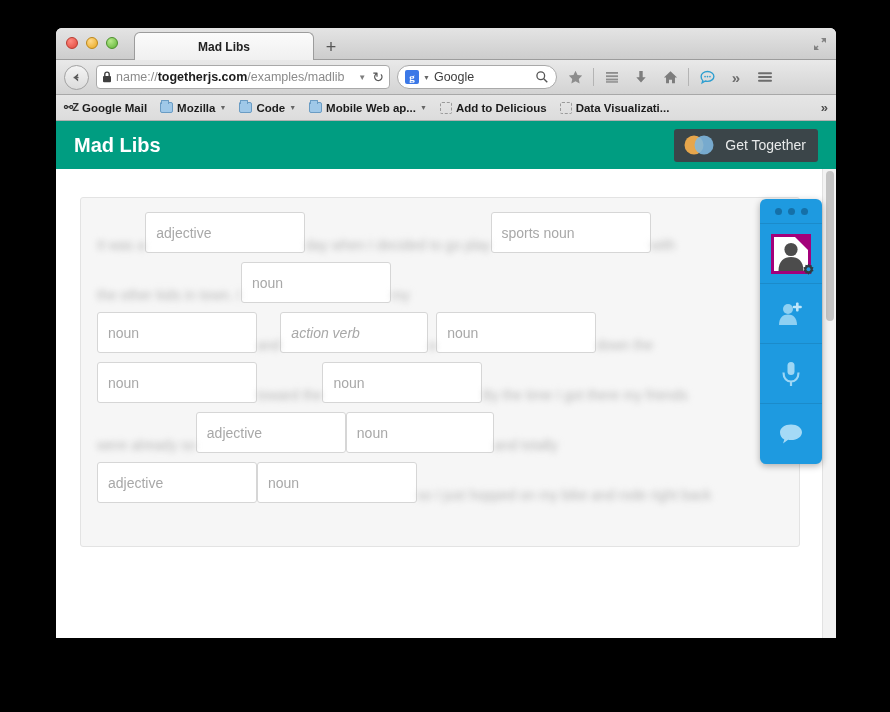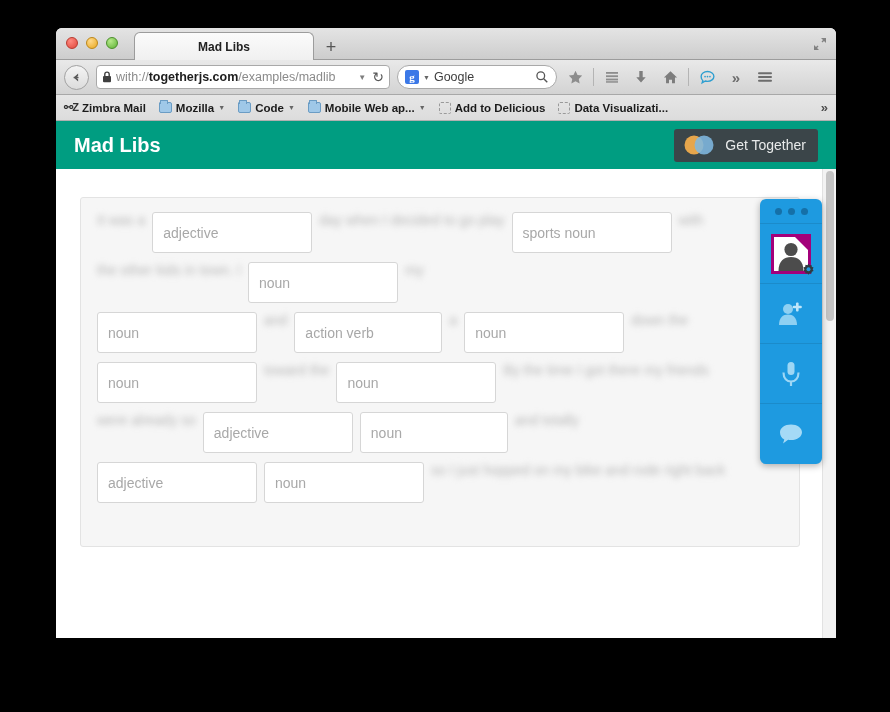--- a/index.html
+++ b/index.html
@@ -193,22 +193,21 @@
     background: #f6f6f6;
     border: 1px solid #e3e3e3;
     border-radius: 3px;
     padding: 14px 16px 16px 16px;
     height: 350px;
     overflow: hidden;
   }
 
   .madlib-line {
     display: flex;
-    align-items: flex-start;
-    gap: 7px;
+    align-items: flex-end;
     margin-bottom: 9px;
     height: 41px;
   }
   .blur-text {
     color: #b7b7b7;
     font-size: 14px;
     filter: blur(3.2px);
     white-space: nowrap;
     user-select: none;
     font-family: "Liberation Sans", sans-serif;
@@ -333,21 +332,21 @@
         <rect x="4.5" y="7.2" width="6" height="1.7" fill="#5a5a5a"></rect>
       </svg>
     </div>
 
     <div id="urlbar">
       <svg id="lock-icon" viewBox="0 0 10 12">
         <rect x="1" y="5" width="8" height="6.3" rx="1" fill="#3f3f3f"></rect>
         <path d="M2.8 5 V3.3 a2.2 2.2 0 0 1 4.4 0 V5" fill="none" stroke="#3f3f3f" stroke-width="1.4"></path>
       </svg>
       <span id="url-text">
-        <span>with://</span><b>togetherjs.com</b><span>/examples/madlib</span>
+        <span>name://</span><b>togetherjs.com</b><span>/examples/madlib</span>
       </span>
       <span id="urlbar-dropdown-icon">▼</span>
       <span id="reload-icon">↻</span>
     </div>
 
     <div id="searchbar">
       <span id="search-engine-badge">g</span>
       <span id="search-engine-caret">▼</span>
       <span id="search-placeholder">Google</span>
       <svg id="search-magnifier-icon" width="14" height="14" viewBox="0 0 16 16">
@@ -396,21 +395,21 @@
         <rect x="2" y="7" width="14" height="2" rx="1" fill="#6d6d6d"></rect>
         <rect x="2" y="10.8" width="14" height="2" rx="1" fill="#6d6d6d"></rect>
       </svg>
     </div>
   </div>
 
   <div id="bookmarks-bar">
 
     <div class="bookmark">
       <span class="bm-zimbra-icon">⚯Z</span>
-      <span>Zimbra Mail</span>
+      <span>Google Mail</span>
     </div>
 
     <div class="bookmark">
       <span class="bm-folder-icon"></span>
       <span>Mozilla</span>
       <span class="bm-caret">▼</span>
     </div>
 
     <div class="bookmark">
       <span class="bm-folder-icon"></span>
@@ -469,21 +468,21 @@
         <div class="madlib-line">
           <span class="blur-text">the other kids in town. I</span>
           <input class="ml-input" style="width: 150px;" readonly="" placeholder="noun">
           <span class="blur-text">my</span>
         </div>
 
         
         <div class="madlib-line">
           <input class="ml-input" style="width: 160px;" readonly="" placeholder="noun">
           <span class="blur-text">and</span>
-          <input class="ml-input" style="width: 148px;" readonly="" placeholder="action verb">
+          <input class="ml-input" style="width: 148px; font-style: italic;" readonly="" placeholder="action verb">
           <span class="blur-text">a</span>
           <input class="ml-input" style="width: 160px;" readonly="" placeholder="noun">
           <span class="blur-text">down the</span>
         </div>
 
         
         <div class="madlib-line">
           <input class="ml-input" style="width: 160px;" readonly="" placeholder="noun">
           <span class="blur-text">toward the</span>
           <input class="ml-input" style="width: 160px;" readonly="" placeholder="noun">

